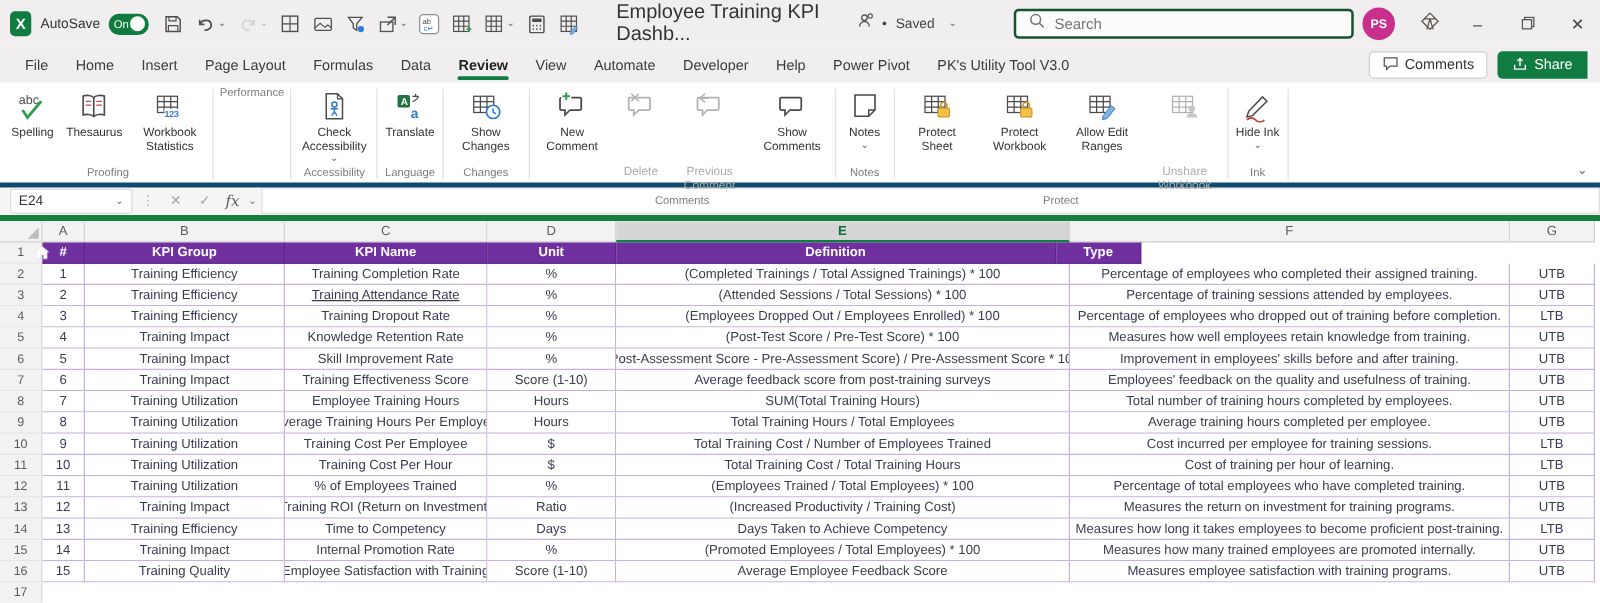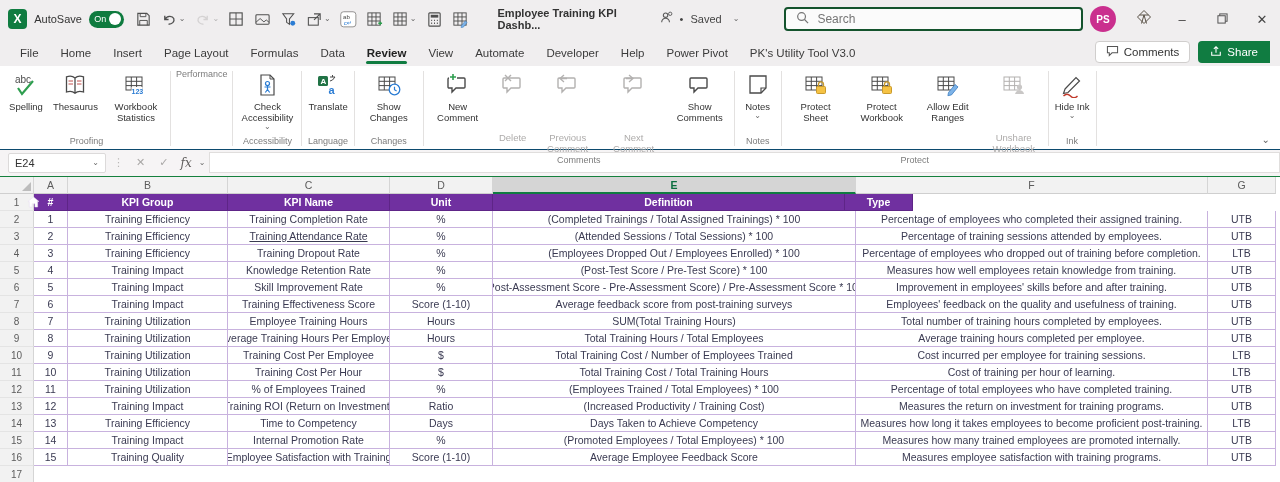--- a/index.html
+++ b/index.html
@@ -13,21 +13,21 @@
   .autosave-label { font-size:11px; color:#333; }
   .toggle { width:36px; height:17px; background:#0f7b3f; border-radius:9px; display:flex;
     align-items:center; padding:0 3px; }
   .toggle .on-text { color:#fff; font-size:9px; flex:1; text-align:center; }
   .toggle .knob { width:12px; height:12px; border-radius:50%; background:#fff; }
   .qat { display:flex; align-items:center; gap:9px; margin-left:4px; }
   .qat-btn { display:flex; align-items:center; gap:1px; color:#5a5a5a; }
   .qat-btn.disabled { opacity:.45; }
   .chev { font-size:8px; color:#6a6a6a; line-height:1; }
   .doc-title-wrap { display:flex; align-items:center; gap:7px; margin-left:22px; }
-  .doc-title { font-size:11px; color:#333;font-weight:bold; }
+  .doc-title { font-size:16px; color:#333; }
   .saved-status { font-size:11px; color:#444; display:flex; align-items:center; gap:4px; }
   .search-box { margin-left:38px; width:310px; height:24px; background:#fbfbfb; border:2px solid #14532d;
     border-radius:4px; display:flex; align-items:center; padding:0 10px; gap:8px; }
   .search-box .search-text { font-size:12px; color:#757575; }
   .tb-right { margin-left:auto; display:flex; align-items:center; gap:20px; }
   .avatar { width:26px; height:26px; border-radius:50%; background:#ca2f8e; color:#fff;
     font-size:10px; font-weight:bold; display:flex; align-items:center; justify-content:center; }
   .win-btn { font-size:13px; color:#444; width:20px; text-align:center; }
 
   
@@ -37,34 +37,34 @@
   .tab.active { font-weight:bold; color:#222; }
   .tab.active::after { content:""; position:absolute; left:9px; right:9px; bottom:2px; height:3px;
     background:#107c41; border-radius:2px; }
   .tabrow-right { margin-left:auto; display:flex; gap:8px; align-items:center; padding-bottom:3px; }
   .comments-btn { background:#fff; border:1px solid #d0cecd; border-radius:4px; height:22px;
     display:flex; align-items:center; gap:5px; padding:0 10px; font-size:11.5px; color:#333; }
   .share-btn { background:#107c41; border-radius:4px 0 0 4px; height:22px; display:flex;
     align-items:center; gap:5px; padding:0 12px; font-size:11.5px; color:#fff; }
 
   
-  .ribbon { height:84px; background:#fff; border-bottom:1px solid #0c4a6e; display:flex;
+  .ribbon { height:84px; background:#fff; border-bottom:4px solid #0c4a6e; display:flex;
     padding:2px 4px 0; position:relative; }
   .rgroup { display:flex; flex-direction:column; }
   .gbtns { display:flex; align-items:stretch; flex:1; }
   .glabel { font-size:9px; color:#7c7c7c; text-align:center; padding:1px 4px 3px; }
   .gsep { width:1px; background:#e3e1e0; margin:3px 1px; }
   .rbtn { display:flex; flex-direction:column; align-items:center; padding:3px 5px 0; max-width:66px; min-width:44px; }
   .rbtn .ric { height:28px; display:flex; align-items:center; justify-content:center; }
   .rbtn .rlabel { font-size:9.5px; color:#333; text-align:center; line-height:1.18; margin-top:2px; }
   .rbtn.disabled .rlabel { color:#adabaa;margin-top:33px; }
   .ribbon-collapse { position:absolute; right:10px; bottom:4px; color:#666; font-size:10px; }
 
   
-  .formulabar { height:27px; background:#f6f4f5; border-bottom:1px solid #15803d; display:flex; align-items:center; padding:2px 0 3px 8px; gap:4px; }
+  .formulabar { height:27px; background:#f6f4f5; border-bottom:5px solid #15803d; display:flex; align-items:center; padding:2px 0 3px 8px; gap:4px; }
   .namebox { width:98px; height:20px; background:#fff; border:1px solid #dcdada; border-radius:2px;
     display:flex; align-items:center; font-size:11px; color:#333; padding:0 6px; }
   .namebox .nb-text { flex:1; }
   .fb-dots { color:#b9b7b6; font-size:11px; padding:0 3px; }
   .fb-ic { color:#a9a7a6; font-size:11px; padding:0 5px; }
   .fb-fx { color:#5f5d5c; font-size:12px; font-family:"DejaVu Serif", serif; font-style:italic; padding:0 3px; }
   .fx-input { flex:1; height:21px; background:#fff; border:1px solid #e0dedd; margin-right:0; }
 
   
   .sheet { position:relative; background:#fff; }
@@ -363,29 +363,20 @@
         </div>
         <div class="rbtn disabled">
           <div class="ric">
             <svg width="26" height="26" viewBox="0 0 26 26">
               <path d="M4 6 h15 a1 1 0 0 1 1 1 v8 a1 1 0 0 1 -1 1 h-8 l-4 4 v-4 h-3 a1 1 0 0 1 -1 -1 V7 a1 1 0 0 1 1 -1 z" fill="#fff" stroke="#b3b1b0" stroke-width="1.4"></path>
               <path d="M9 3 l-4 3.5 4 3.5 M5 6.5 h7" fill="none" stroke="#b3b1b0" stroke-width="1.3"></path>
             </svg>
           </div>
           <div class="rlabel">Previous Comment</div>
         </div>
-        <div class="rbtn disabled">
-          <div class="ric">
-            <svg width="26" height="26" viewBox="0 0 26 26">
-              <path d="M4 6 h15 a1 1 0 0 1 1 1 v8 a1 1 0 0 1 -1 1 h-8 l-4 4 v-4 h-3 a1 1 0 0 1 -1 -1 V7 a1 1 0 0 1 1 -1 z" fill="#fff" stroke="#b3b1b0" stroke-width="1.4"></path>
-              <path d="M8 3 l4 3.5 -4 3.5 M12 6.5 h-7" fill="none" stroke="#b3b1b0" stroke-width="1.3"></path>
-            </svg>
-          </div>
-          <div class="rlabel">Next Comment</div>
-        </div>
         <div class="rbtn">
           <div class="ric">
             <svg width="26" height="26" viewBox="0 0 26 26">
               <path d="M4 6 h15 a1 1 0 0 1 1 1 v8 a1 1 0 0 1 -1 1 h-8 l-4 4 v-4 h-3 a1 1 0 0 1 -1 -1 V7 a1 1 0 0 1 1 -1 z" fill="#fff" stroke="#4a4a4a" stroke-width="1.4"></path>
             </svg>
           </div>
           <div class="rlabel">Show Comments</div>
         </div>
       </div>
       <div class="glabel">Comments</div>

